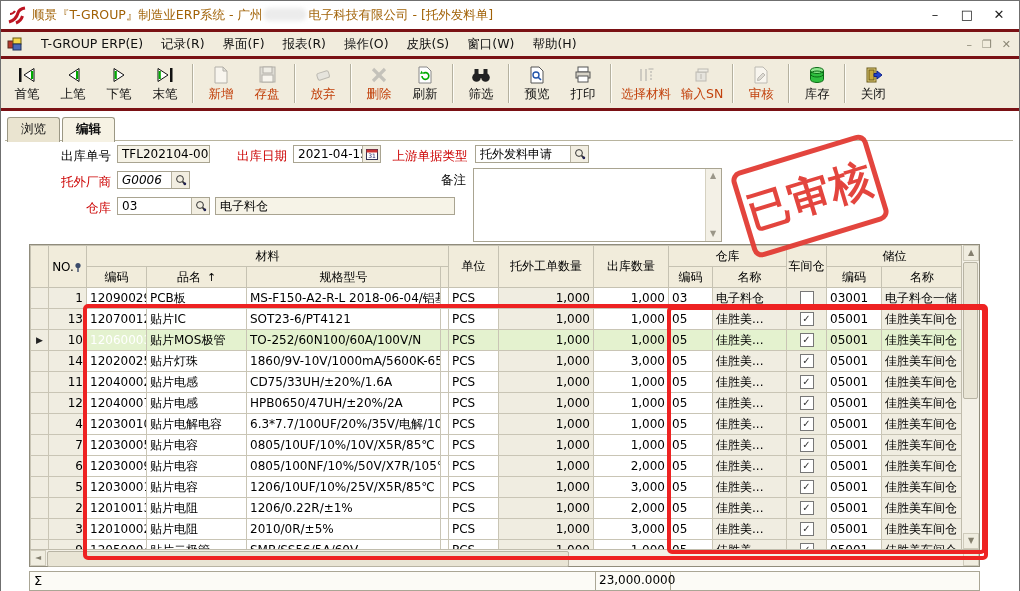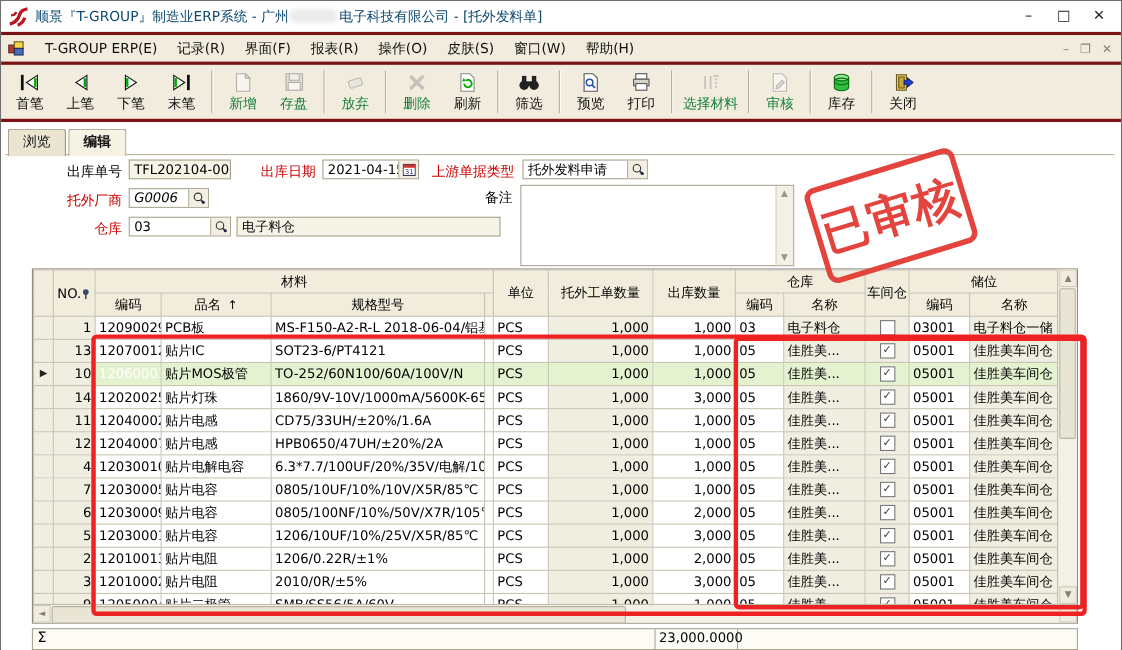--- a/index.html
+++ b/index.html
@@ -1,35 +1,35 @@
 <!DOCTYPE html>
 <html><head>
 <meta charset="utf-8">
 <style>
   html,body{margin:0;padding:0;}
   body{width:1020px;height:591px;position:relative;font-family:"DejaVu Sans",sans-serif;background:#f1ecdf;overflow:hidden;}
   #app{position:absolute;inset:0;border:1px solid #6f6f6f;box-sizing:border-box;background:#f1ecdf;}
   
   #titlebar{position:absolute;left:0;top:0;width:100%;height:28px;background:#ffffff;display:flex;align-items:center;box-sizing:border-box;padding-left:6px;}
-  #titlebar .ttl{font-size:12.5px;color:#0c4a6e;white-space:nowrap;}
+  #titlebar .ttl{font-size:12.5px;color:#a16207;white-space:nowrap;}
   .blurseg{display:inline-block;width:44px;height:13px;background:#ececec;border-radius:7px;filter:blur(2px);vertical-align:-2px;margin:0 1px;}
   #wincontrols{position:absolute;right:4px;top:0;height:28px;display:flex;}
   #wincontrols span{width:32px;text-align:center;line-height:28px;font-size:13px;color:#222;}
   .maroon{position:absolute;left:0;width:100%;height:3px;background:#7a1114;}
   
   #menubar{position:absolute;left:0;top:31px;width:100%;height:24px;background:#f1ecdd;display:flex;align-items:center;box-sizing:border-box;padding-left:6px;}
   #menubar .appicon{margin-right:10px;display:inline-flex;}
   .menu-item{font-size:12.5px;color:#111;padding:2px 9px;white-space:nowrap;}
   #mdictrls{position:absolute;right:8px;top:0;height:24px;display:flex;gap:10px;align-items:center;}
   #mdictrls span{font-size:11px;color:#8a8674;}
   
   #toolbar{position:absolute;left:0;top:58px;width:100%;height:49px;background:#f1ecdd;display:flex;align-items:stretch;box-sizing:border-box;padding:1px 0 1px 3px;}
   .tb-btn{display:flex;flex-direction:column;align-items:center;justify-content:center;gap:1px;padding:1px 5px;min-width:36px;font-size:12.5px;color:#111;}
   .tb-btn .ic{height:20px;display:flex;align-items:center;justify-content:center;}
-  .tb-btn.disabled{color:#15803d;}
+  .tb-btn.disabled{color:#c2410c;}
   .tb-btn.disabled .ic{filter:grayscale(1);opacity:.5;}
   .tb-sep{width:0;border-left:1px solid #b5b19f;border-right:1px solid #fdfcf6;margin:4px 4px;}
   
   #content{position:absolute;left:0;top:110px;width:100%;height:481px;background:#ffffff;}
   #tabs{position:absolute;left:6px;top:6px;display:flex;gap:2px;z-index:2;}
   .tab{padding:3px 13px 4px;border:1px solid #9b9784;border-bottom:none;border-radius:3px 3px 0 0;background:#eae4d0;font-size:12.5px;color:#111;}
   .tab.active{background:#f6f2e4;font-weight:bold;}
   #tabline{position:absolute;left:4px;right:6px;top:29px;border-top:1px solid #b8b49e;}
   .flabel{position:absolute;font-size:12.5px;color:#000;text-align:right;white-space:nowrap;}
   .flabel.req{color:#c00;}
@@ -246,20 +246,30 @@
         <span class="ic">
           <svg width="20" height="17">
             <line x1="5" y1="3" x2="5" y2="15" stroke="#999" stroke-width="1.6"></line>
             <line x1="10" y1="3" x2="10" y2="15" stroke="#999" stroke-width="1.6"></line>
             <line x1="15" y1="5" x2="15" y2="15" stroke="#999" stroke-width="1.6" stroke-dasharray="2 1.5"></line>
             <line x1="12.5" y1="3" x2="17.5" y2="3" stroke="#999" stroke-width="1.4"></line>
           </svg>
         </span>
         <span>选择材料</span>
       </div>
+      <div class="tb-btn disabled">
+        <span class="ic">
+          <svg width="18" height="16">
+            <rect x="3" y="5" width="10" height="9" fill="#ddd" stroke="#888"></rect>
+            <rect x="5" y="2" width="10" height="3" fill="#eee" stroke="#888"></rect>
+            <line x1="8" y1="7" x2="8" y2="12" stroke="#888"></line>
+          </svg>
+        </span>
+        <span>输入SN</span>
+      </div>
       <div class="tb-sep"></div>
       <div class="tb-btn disabled">
         <span class="ic">
           <svg width="16" height="18">
             <path d="M2 1 h8 l4 4 v12 h-12 z" fill="#fff" stroke="#888"></path>
             <path d="M5 12 l5 -5 l2 2 l-5 5 l-2.6 .6 z" fill="#ccc" stroke="#888"></path>
           </svg>
         </span>
         <span>审核</span>
       </div>

